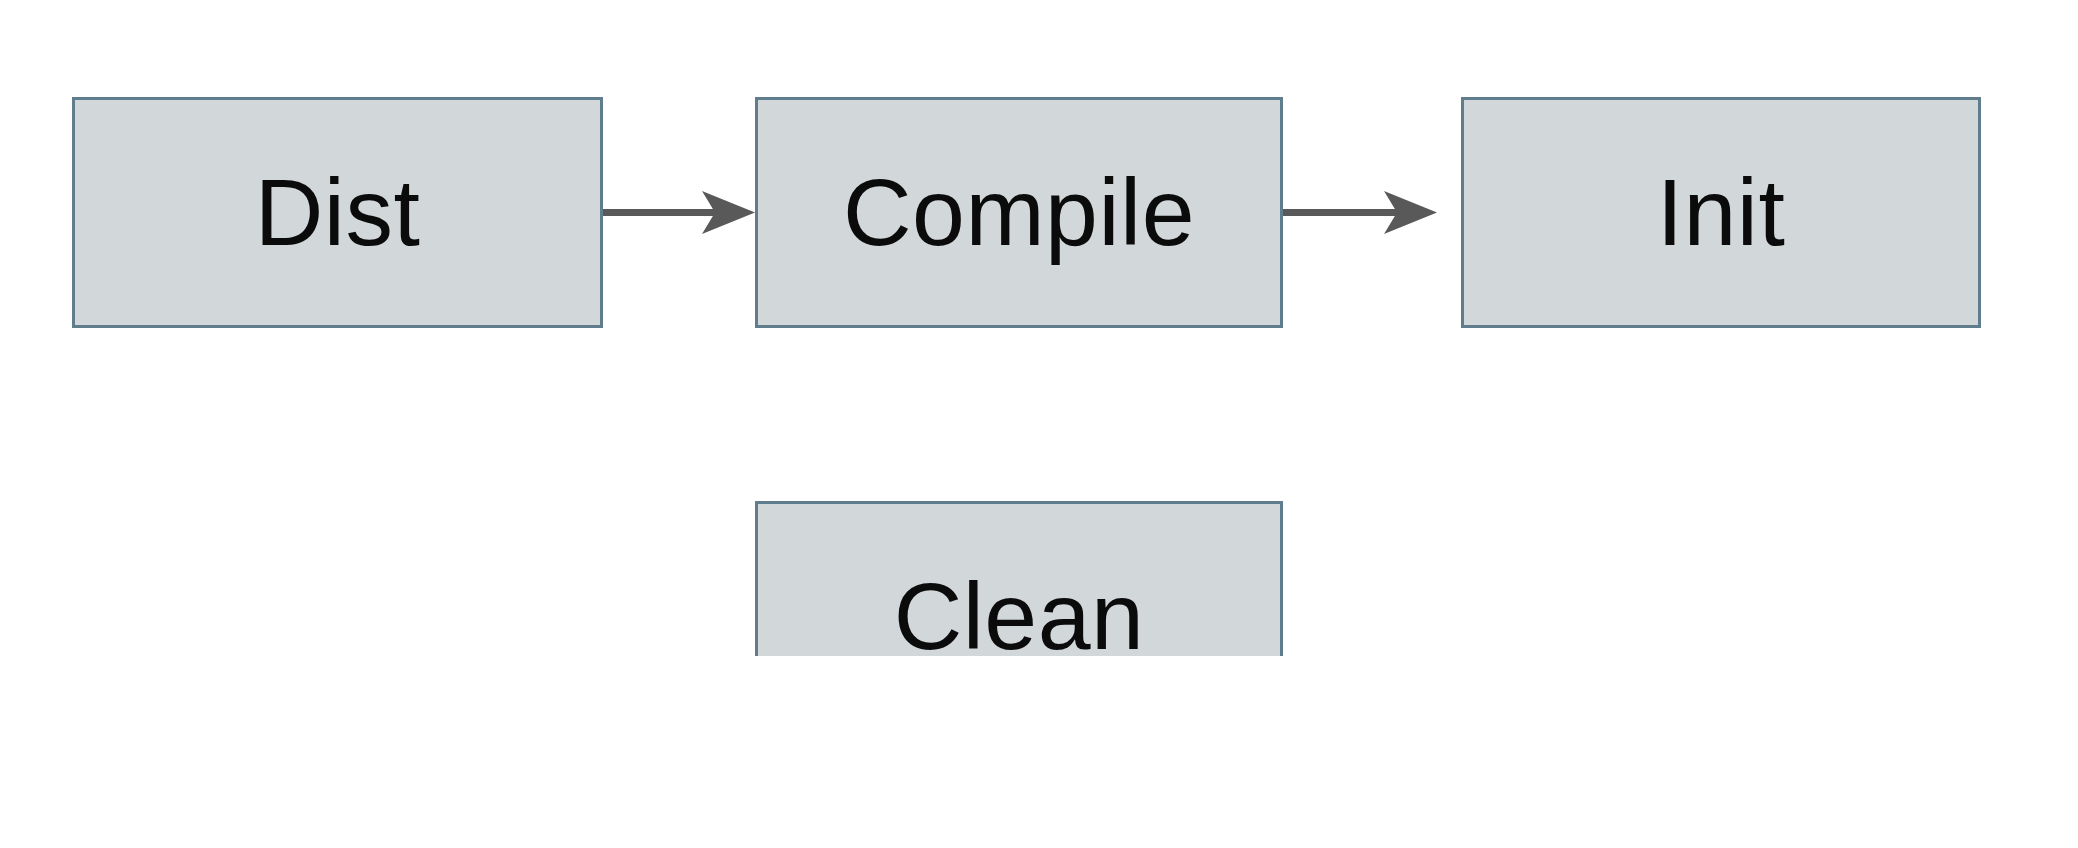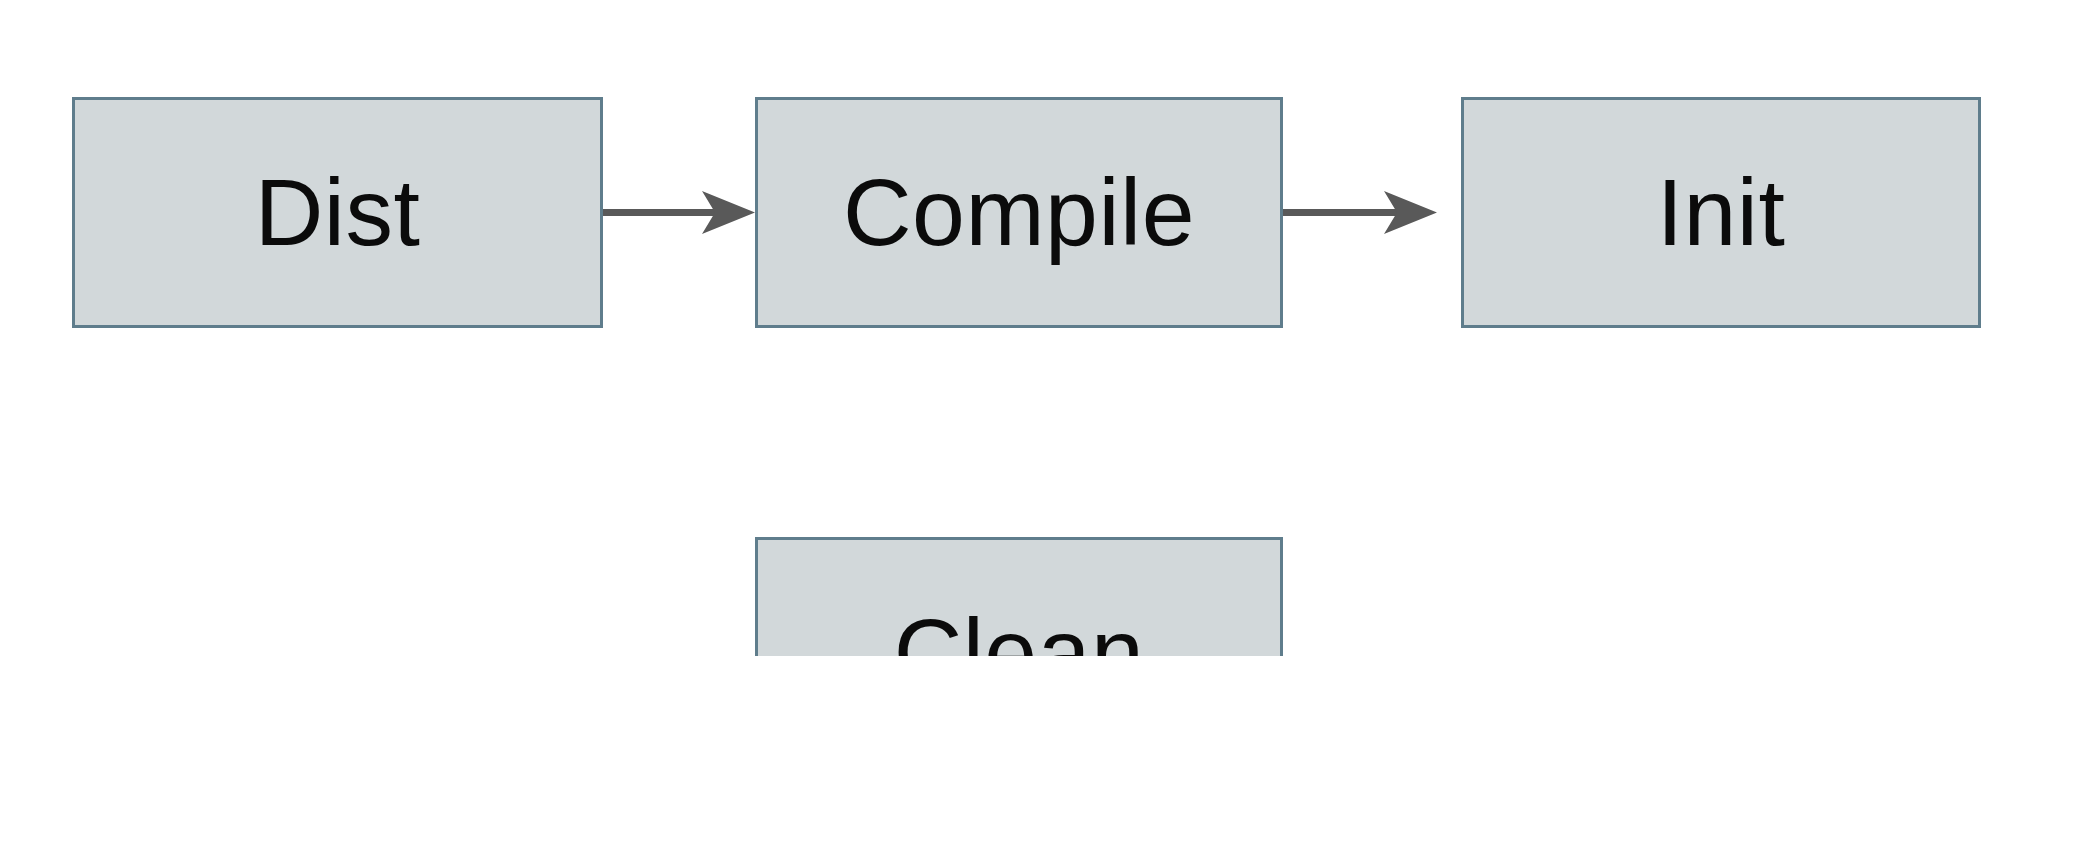--- a/index.html
+++ b/index.html
@@ -50,21 +50,21 @@
     font-size: 95px;
     font-weight: 400;
     color: var(--text-color);
     letter-spacing: 0.5px;
     line-height: 1;
     user-select: none;
   }
   .node-dist    { left: 72px;   top: 97px;  width: 531px; height: 231px; }
   .node-compile { left: 755px;  top: 97px;  width: 528px; height: 231px; text-align: right; }
   .node-init    { left: 1437px; top: 97px;  width: 520px; height: 231px; margin-left: 24px; }
-  .node-clean   { left: 755px;  top: 501px; width: 528px; height: 231px; margin-top: 36px; }
+  .node-clean   { left: 755px;  top: 501px; width: 528px; height: 231px; }
 </style>
 </head>
 <body>
 
 <div class="canvas">
 
   <svg class="edges-layer" viewBox="0 0 2078 848" xmlns="http://www.w3.org/2000/svg">
     <g>
       <line class="edge-shaft" x1="603" y1="212.5" x2="716" y2="212.5"></line>
       <path class="edge-head" d="M 755,212.5 L 702,191 L 715,212.5 L 702,234 Z"></path>

